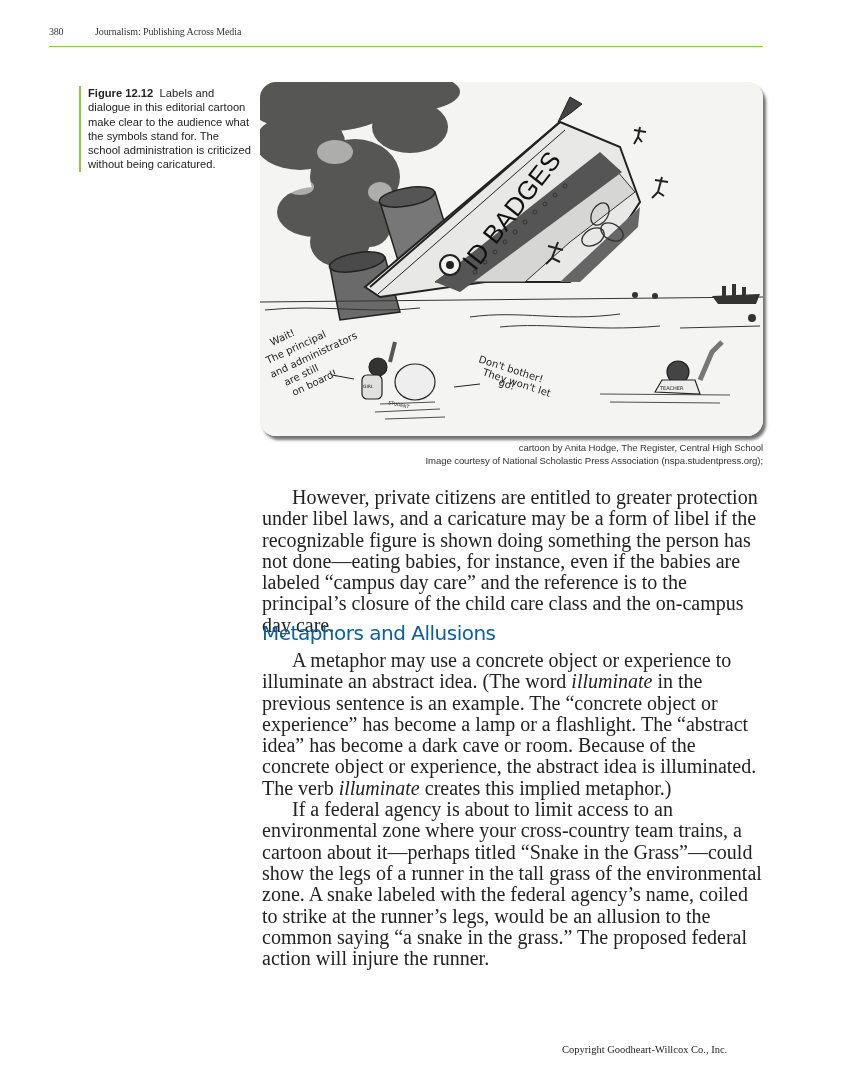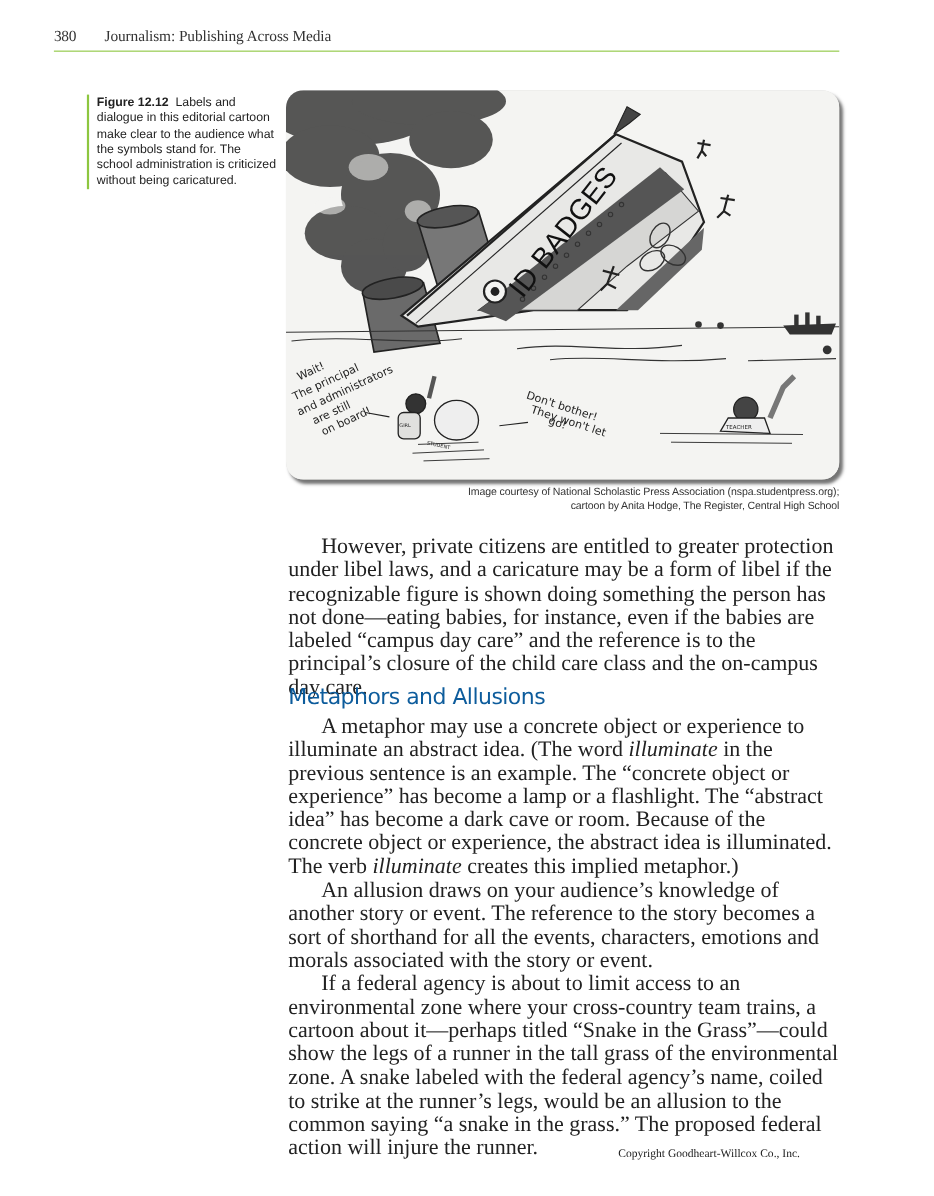--- a/index.html
+++ b/index.html
@@ -1,21 +1,21 @@
 <!DOCTYPE html>
 <html><head>
   <meta charset="utf-8">
   <style>
     html, body { margin: 0; padding: 0; background: #ffffff; }
     body { width: 849px; height: 1087px; position: relative; overflow: hidden; }
 
     .running-head {
       position: absolute; left: 49px; top: 26px; width: 714px;
       font-family: "Liberation Serif", "DejaVu Serif", serif;
-      font-size: 14px; color: #333;
+      font-size: 10px; color: #333;
       display: flex; align-items: flex-start;
     }
     .running-head .page-num { width: 28px; letter-spacing: -0.3px; }
     .running-head .book-title { margin-left: 18px; letter-spacing: -0.1px; }
     .head-rule {
       position: absolute; left: 49px; top: 46px; width: 714px; height: 1px;
       background: #8dc63f;
     }
 
     .fig-caption {
@@ -192,29 +192,28 @@
       <path d="M440 298 L452 270 L462 260" stroke-width="5" stroke="#777" fill="none"></path>
       <circle cx="418" cy="290" r="11" fill="#444"></circle>
       <path d="M395 310 L402 298 L435 298 L440 312 Z" fill="#eee"></path>
       <text x="400" y="308" font-family="DejaVu Sans, sans-serif" font-size="5" fill="#222" stroke="none">TEACHER</text>
       <path d="M340 312 L470 313 M350 320 L460 321" fill="none" stroke-width="0.8"></path>
     </g>
   </svg>
 </div>
 
 <div class="credit">
+  <div>cartoon by Anita Hodge, The Register, Central High School</div>
   <div>Image courtesy of National Scholastic Press Association (nspa.studentpress.org);</div>
-  <div>cartoon by Anita Hodge, The Register, Central High School</div>
 </div>
 
 <div class="body-text" style="top:487px;">
   <p>However, private citizens are entitled to greater protection under libel laws, and a caricature may be a form of libel if the recognizable figure is shown doing something the person has not done—eating babies, for instance, even if the babies are labeled “campus day care” and the reference is to the principal’s closure of the child care class and the on-campus day care.</p>
 </div>
 
 <h2 class="section-heading">Metaphors and Allusions</h2>
 
 <div class="body-text" style="top:650px;">
   <p><span>A metaphor may use a concrete object or experience to illuminate an abstract idea. (The word </span><em>illuminate</em><span> in the previous sentence is an example. The “concrete object or experience” has become a lamp or a flashlight. The “abstract idea” has become a dark cave or room. Because of the concrete object or experience, the abstract idea is illuminated. The verb </span><em>illuminate</em><span> creates this implied metaphor.)</span></p>
-  <p>An allusion draws on your audience’s knowledge of another story or event. The reference to the story becomes a sort of shorthand for all the events, characters, emotions and morals associated with the story or event.</p>
   <p>If a federal agency is about to limit access to an environmental zone where your cross-country team trains, a cartoon about it—perhaps titled “Snake in the Grass”—could show the legs of a runner in the tall grass of the environmental zone. A snake labeled with the federal agency’s name, coiled to strike at the runner’s legs, would be an allusion to the common saying “a snake in the grass.” The proposed federal action will injure the runner.</p>
 </div>
 
 <div class="copyright">Copyright Goodheart-Willcox Co., Inc.</div>
 
 </body></html>

